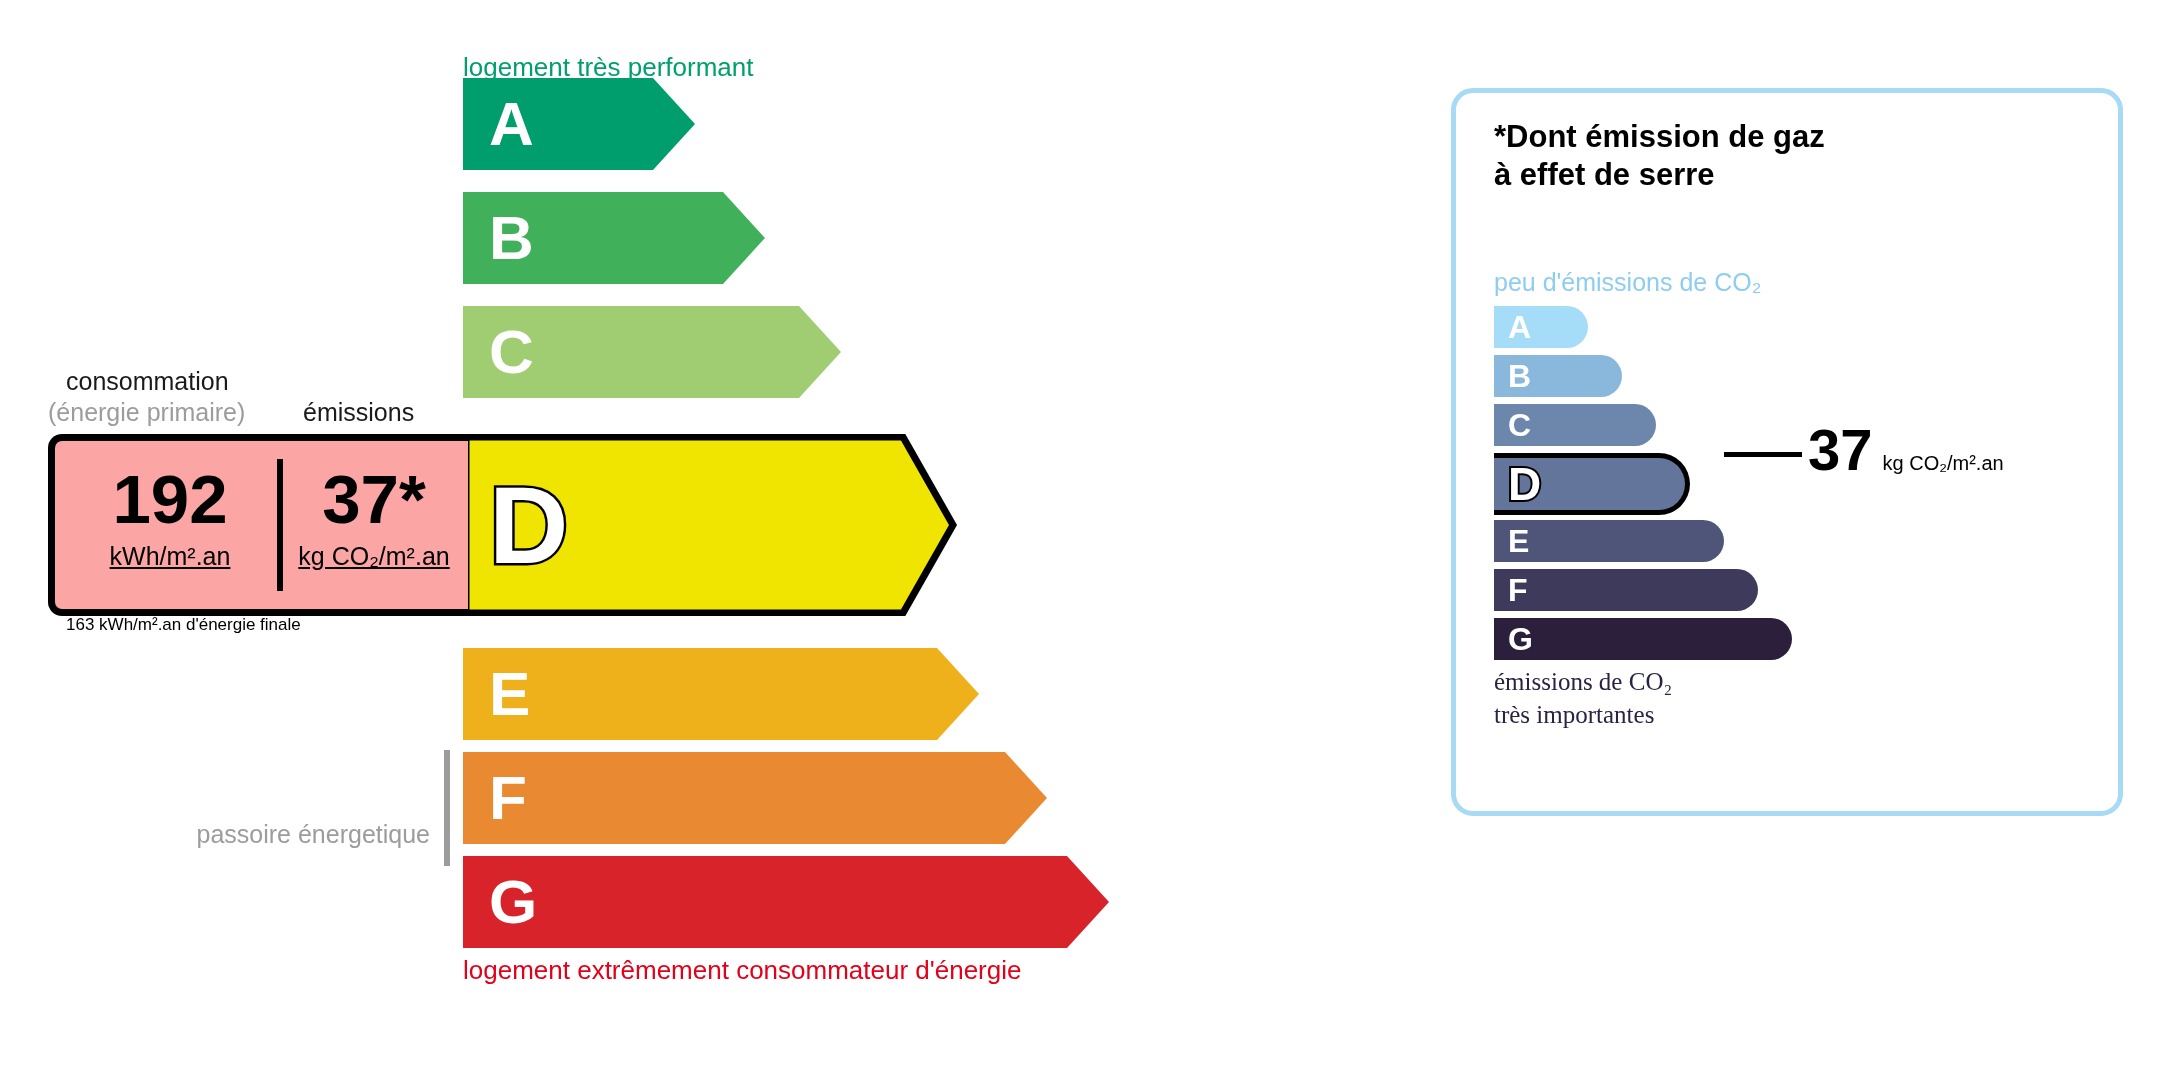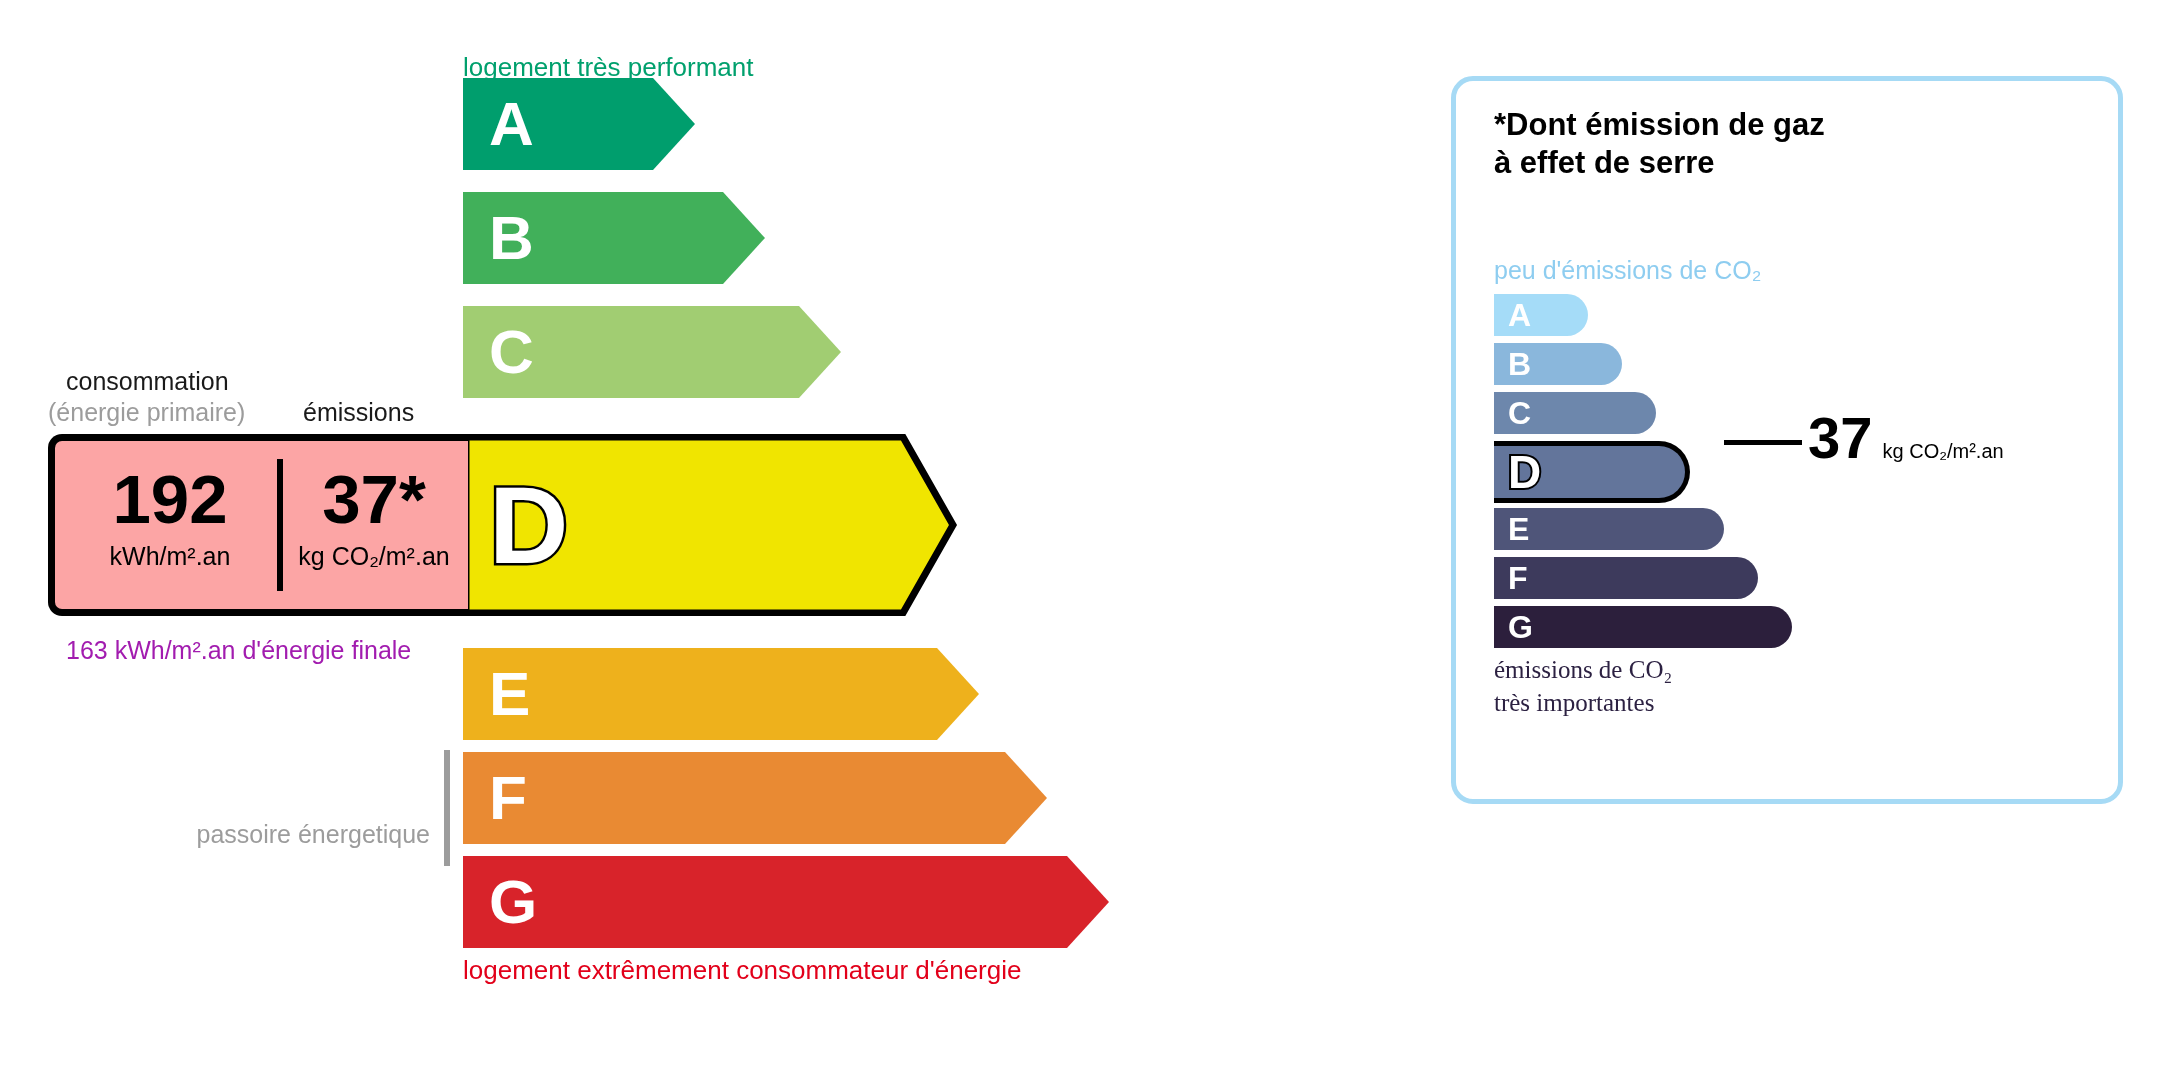--- a/index.html
+++ b/index.html
@@ -107,42 +107,43 @@
     font-weight: bold;
     color: #000000;
     line-height: 1.0;
     white-space: nowrap;
   }
   .value-unit {
     font-size: 25px;
     color: #000000;
     margin-top: 8px;
     white-space: nowrap;
+    text-decoration: underline;
   }
 
   .box-label {
     position: absolute;
     font-size: 25px;
     white-space: nowrap;
   }
   #label-consommation {
     left: 66px; top: 367px; color: #1a1a1a;
   }
   #label-energie-primaire {
     left: 48px; top: 398px; color: #9c9c9c;
   }
   #label-emissions {
     left: 303px; top: 398px; color: #1a1a1a;
   }
 
   #final-energy {
     position: absolute;
-    left: 66px; top: 634px;
-    font-size: 25px;
-    color: #a21caf;
+    left: 66px; top: 614px;
+    font-size: 17px;
+    color: #000000;
     line-height: 1.35;
     white-space: nowrap;
   }
 
   
   #passoire-bar {
     position: absolute;
     left: 444px;
     top: 750px;
     width: 6px;
@@ -157,21 +158,21 @@
     text-align: right;
     font-size: 25px;
     color: #9c9c9c;
     line-height: 1.35;
   }
 
   
   #co2-panel {
     position: absolute;
     left: 1451px;
-    top: 76px;
+    top: 88px;
     width: 672px;
     height: 728px;
     border: 5px solid #a6daf5;
     border-radius: 22px;
     background: #ffffff;
     box-sizing: border-box;
   }
   #co2-title {
     position: absolute;
     left: 38px; top: 25px;

